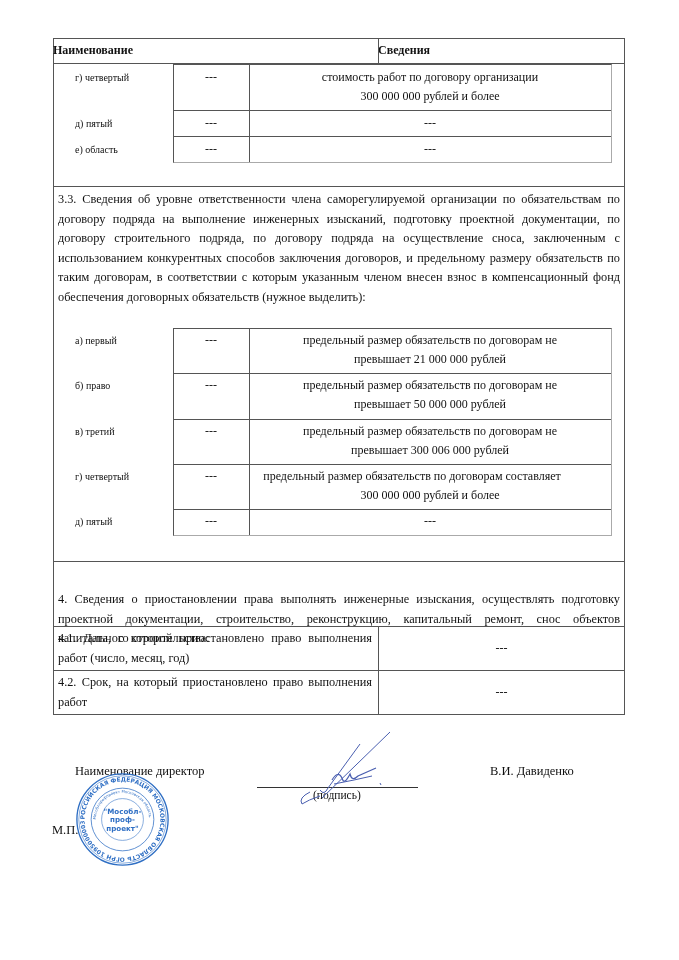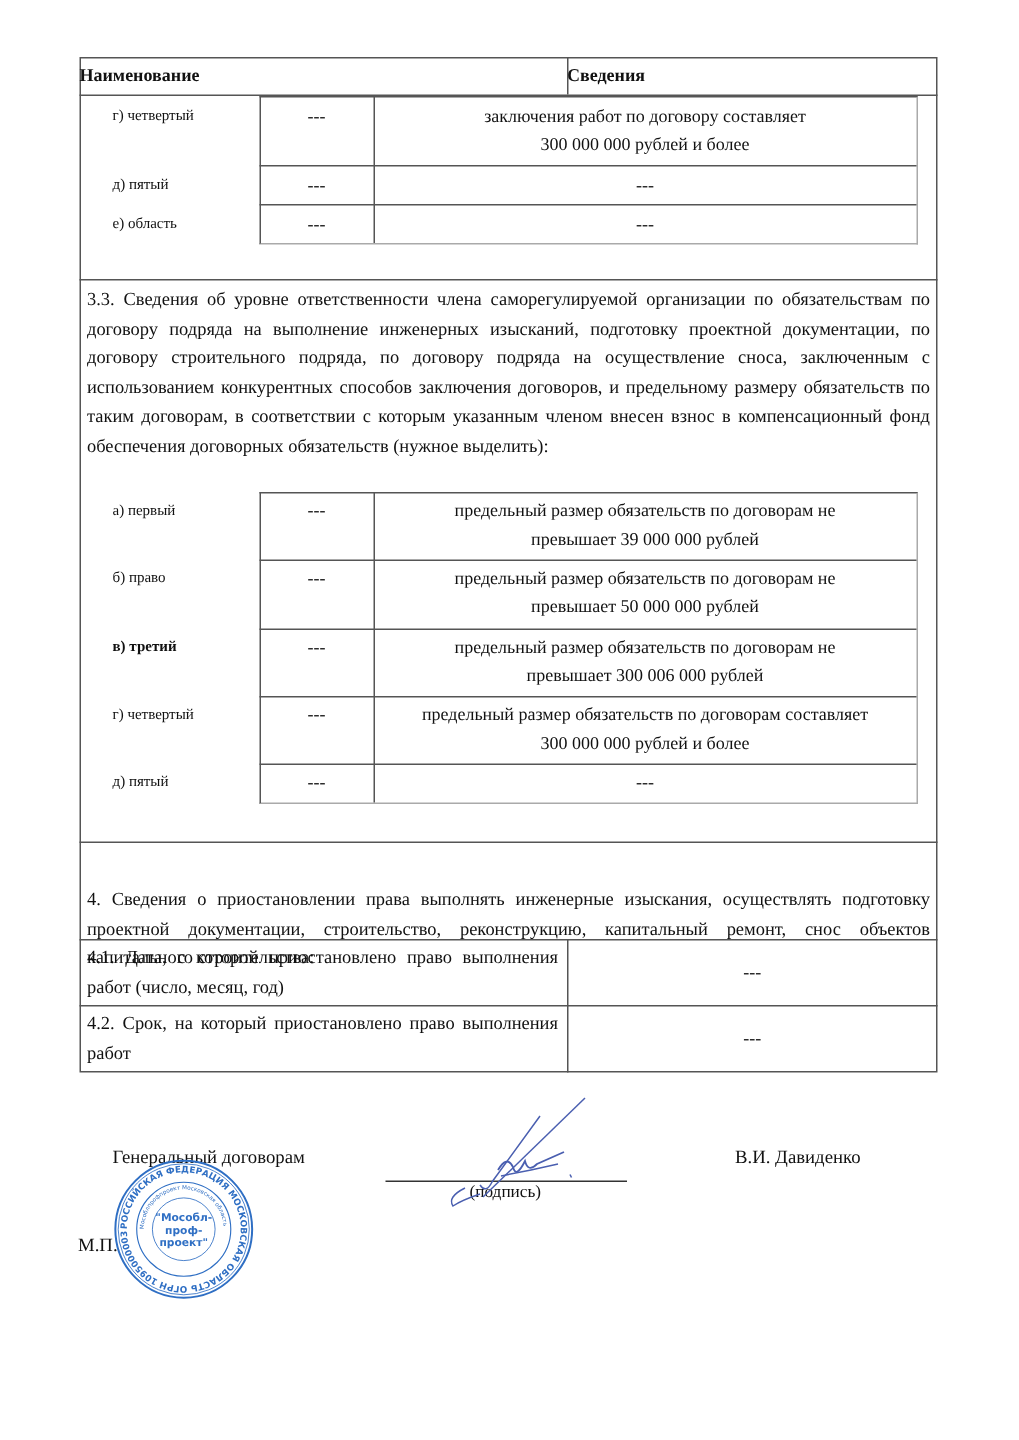--- a/index.html
+++ b/index.html
@@ -49,21 +49,21 @@
 <div class="vline" style="left:378px; top:38px; height:25px;"></div>
 <div class="hline" style="left:53px; top:63px; width:572px;"></div>
 
 <div class="inner-tbl" style="left:173px; top:64px; width:439px; height:99px;"></div>
 <div class="vline" style="left:249px; top:64px; height:98px;"></div>
 <div class="hline" style="left:173px; top:110px; width:438px;"></div>
 <div class="hline" style="left:173px; top:136px; width:438px;"></div>
 
 <div class="lvl" style="left:75px; top:68px;">г) четвертый</div>
 <div class="cell" style="left:173px; top:68px; width:76px;">---</div>
-<div class="cell" style="left:249px; top:68px; width:362px;">заключения работ по договору составляет</div>
+<div class="cell" style="left:249px; top:68px; width:362px;">стоимость работ по договору организации</div>
 <div class="cell" style="left:249px; top:87px; width:362px;">300 000 000 рублей и более</div>
 
 <div class="lvl" style="left:75px; top:114px;">д) пятый</div>
 <div class="cell" style="left:173px; top:114px; width:76px;">---</div>
 <div class="cell" style="left:249px; top:114px; width:362px;">---</div>
 
 <div class="lvl" style="left:75px; top:140px;">е) область</div>
 <div class="cell" style="left:173px; top:140px; width:76px;">---</div>
 <div class="cell" style="left:249px; top:140px; width:362px;">---</div>
 
@@ -74,55 +74,55 @@
 <div class="inner-tbl" style="left:173px; top:328px; width:439px; height:208px;"></div>
 <div class="vline" style="left:249px; top:328px; height:207px;"></div>
 <div class="hline" style="left:173px; top:373px; width:438px;"></div>
 <div class="hline" style="left:173px; top:419px; width:438px;"></div>
 <div class="hline" style="left:173px; top:464px; width:438px;"></div>
 <div class="hline" style="left:173px; top:509px; width:438px;"></div>
 
 <div class="lvl" style="left:75px; top:331px;">а) первый</div>
 <div class="cell" style="left:173px; top:331px; width:76px;">---</div>
 <div class="cell" style="left:249px; top:331px; width:362px;">предельный размер обязательств по договорам не</div>
-<div class="cell" style="left:249px; top:350px; width:362px;">превышает 39 000 000 рублей</div>
+<div class="cell" style="left:249px; top:350px; width:362px;">превышает 21 000 000 рублей</div>
 
 <div class="lvl" style="left:75px; top:376px;">б) право</div>
 <div class="cell" style="left:173px; top:376px; width:76px;">---</div>
 <div class="cell" style="left:249px; top:376px; width:362px;">предельный размер обязательств по договорам не</div>
 <div class="cell" style="left:249px; top:395px; width:362px;">превышает 50 000 000 рублей</div>
 
-<div class="lvl" style="left:75px; top:422px;font-weight:bold;">в) третий</div>
+<div class="lvl" style="left:75px; top:422px;">в) третий</div>
 <div class="cell" style="left:173px; top:422px; width:76px;">---</div>
 <div class="cell" style="left:249px; top:422px; width:362px;">предельный размер обязательств по договорам не</div>
 <div class="cell" style="left:249px; top:441px; width:362px;">превышает 300 006 000 рублей</div>
 
 <div class="lvl" style="left:75px; top:467px;">г) четвертый</div>
 <div class="cell" style="left:173px; top:467px; width:76px;">---</div>
-<div class="cell" style="left:249px; top:467px; width:362px;">предельный размер обязательств по договорам составляет</div>
+<div class="cell" style="left:231px; top:467px; width:362px;">предельный размер обязательств по договорам составляет</div>
 <div class="cell" style="left:249px; top:486px; width:362px;">300 000 000 рублей и более</div>
 
 <div class="lvl" style="left:75px; top:512px;">д) пятый</div>
 <div class="cell" style="left:173px; top:512px; width:76px;">---</div>
 <div class="cell" style="left:249px; top:512px; width:362px;">---</div>
 
 <div class="hline" style="left:53px; top:561px; width:572px;"></div>
 
 <div class="para" style="left:58px; top:590px; width:562px;"><span>4. Сведения о приостановлении права выполнять инженерные изыскания, осуществлять </span><b>подготовку проектной документации</b><span>, строительство, реконструкцию, капитальный ремонт, снос объектов капитального строительства:</span></div>
 
 <div class="hline" style="left:53px; top:626px; width:572px;"></div>
 <div class="hline" style="left:53px; top:670px; width:572px;"></div>
 <div class="vline" style="left:378px; top:626px; height:89px;"></div>
 
 <div class="row41" style="left:58px; top:629px; width:314px;">4.1. Дата, с которой приостановлено право выполнения работ (число, месяц, год)</div>
 <div class="cell" style="left:378px; top:639px; width:247px;">---</div>
 <div class="row41" style="left:58px; top:673px; width:314px;">4.2. Срок, на который приостановлено право выполнения работ</div>
 <div class="cell" style="left:378px; top:683px; width:247px;">---</div>
 
-<div class="abs" style="left:75px; top:764px; font-size:12.5px;">Генеральный договорам</div>
+<div class="abs" style="left:75px; top:764px; font-size:12.5px;">Наименование директор</div>
 <div class="sig-line" style="left:257px; top:787px; width:161px;"></div>
 <div class="abs" style="left:313px; top:789px; font-size:11.5px;">(подпись)</div>
 <div class="abs" style="left:490px; top:764px; font-size:12.5px;">В.И. Давиденко</div>
 
 <svg class="abs" style="left:280px; top:730px;" width="120" height="75" viewBox="0 0 120 75">
   <path d="M110 2 L42 68" stroke="#4a5fb0" stroke-width="1" fill="none"></path>
   <path d="M80 14 L48 58 Q44 66 40 60" stroke="#4a5fb0" stroke-width="1" fill="none"></path>
   <path d="M52 50 Q58 40 62 48 Q64 56 70 44 Q72 52 78 46 L96 38" stroke="#4a5fb0" stroke-width="1.2" fill="none"></path>
   <path d="M54 54 L74 50 L92 46" stroke="#4a5fb0" stroke-width="1" fill="none"></path>
   <path d="M30 62 Q18 68 22 74 Q28 70 40 66" stroke="#4a5fb0" stroke-width="1" fill="none"></path>

